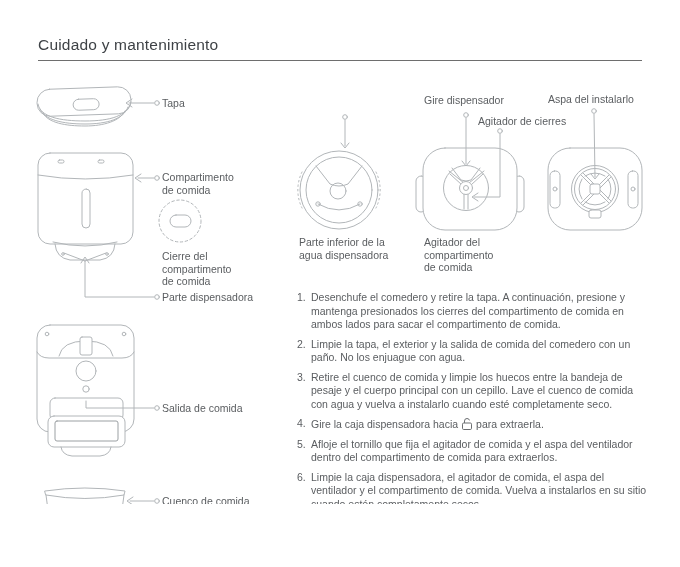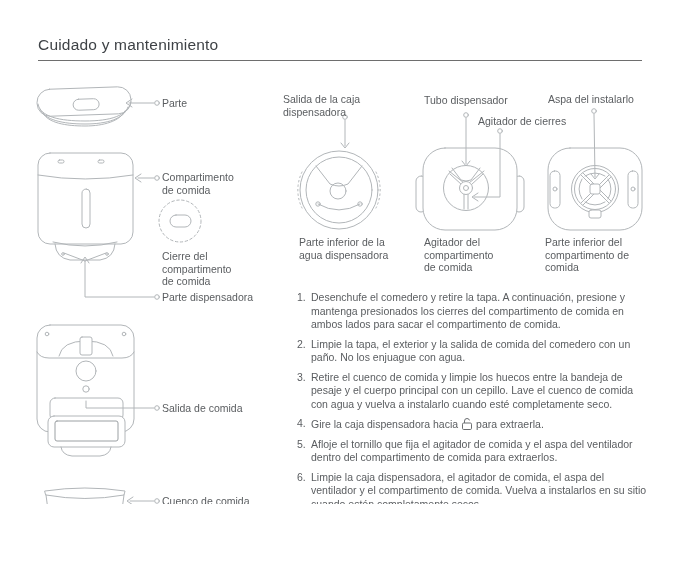--- a/index.html
+++ b/index.html
@@ -161,35 +161,33 @@
       <path d="M582,179 Q576,189 582,199"></path>
       <path d="M608,179 Q614,189 608,199"></path>
       <rect x="590" y="184" width="10" height="10" rx="2" fill="#fff"></rect>
       <rect x="589" y="210" width="12" height="8" rx="2" fill="#fff"></rect>
       <circle cx="594" cy="111" r="2.3" fill="#fff"></circle>
       <path d="M594,114 L595,177"></path>
       <path d="M591,174 L595,179 L599,174"></path>
     </g>
   </svg>
 
-  <div class="abs lbl" style="left:162px;top:97px;">Parte</div>
+  <div class="abs lbl" style="left:162px;top:97px;">Tapa</div>
   <div class="abs lbl" style="left:162px;top:171px;width:86px;">Compartimento de comida</div>
   <div class="abs lbl" style="left:162px;top:250px;width:80px;">Cierre del compartimento de comida</div>
   <div class="abs lbl" style="left:162px;top:291px;width:110px;">Parte dispensadora</div>
   <div class="abs lbl" style="left:162px;top:402px;">Salida de comida</div>
   <div class="abs lbl" style="left:162px;top:495px;">Cuenco de comida</div>
 
-  <div class="abs lbl" style="left:283px;top:93px;width:105px;">Salida de la caja dispensadora</div>
-  <div class="abs lbl" style="left:424px;top:94px;">Tubo dispensador</div>
+  <div class="abs lbl" style="left:424px;top:94px;">Gire dispensador</div>
   <div class="abs lbl" style="left:478px;top:115px;">Agitador de cierres</div>
   <div class="abs lbl" style="left:548px;top:93px;">Aspa del instalarlo</div>
 
   <div class="abs cap" style="left:299px;top:236px;width:100px;">Parte inferior de la agua dispensadora</div>
   <div class="abs cap" style="left:424px;top:236px;width:80px;">Agitador del compartimento de comida</div>
-  <div class="abs cap" style="left:545px;top:236px;width:105px;">Parte inferior del compartimento de comida</div>
 
   <div class="abs instructions">
     <div class="item">
       <span class="num">1.</span>
       <span class="txt">Desenchufe el comedero y retire la tapa. A continuación, presione y mantenga presionados los cierres del compartimento de comida en ambos lados para sacar el compartimento de comida.</span>
     </div>
     <div class="item">
       <span class="num">2.</span>
       <span class="txt">Limpie la tapa, el exterior y la salida de comida del comedero con un paño. No los enjuague con agua.</span>
     </div>

